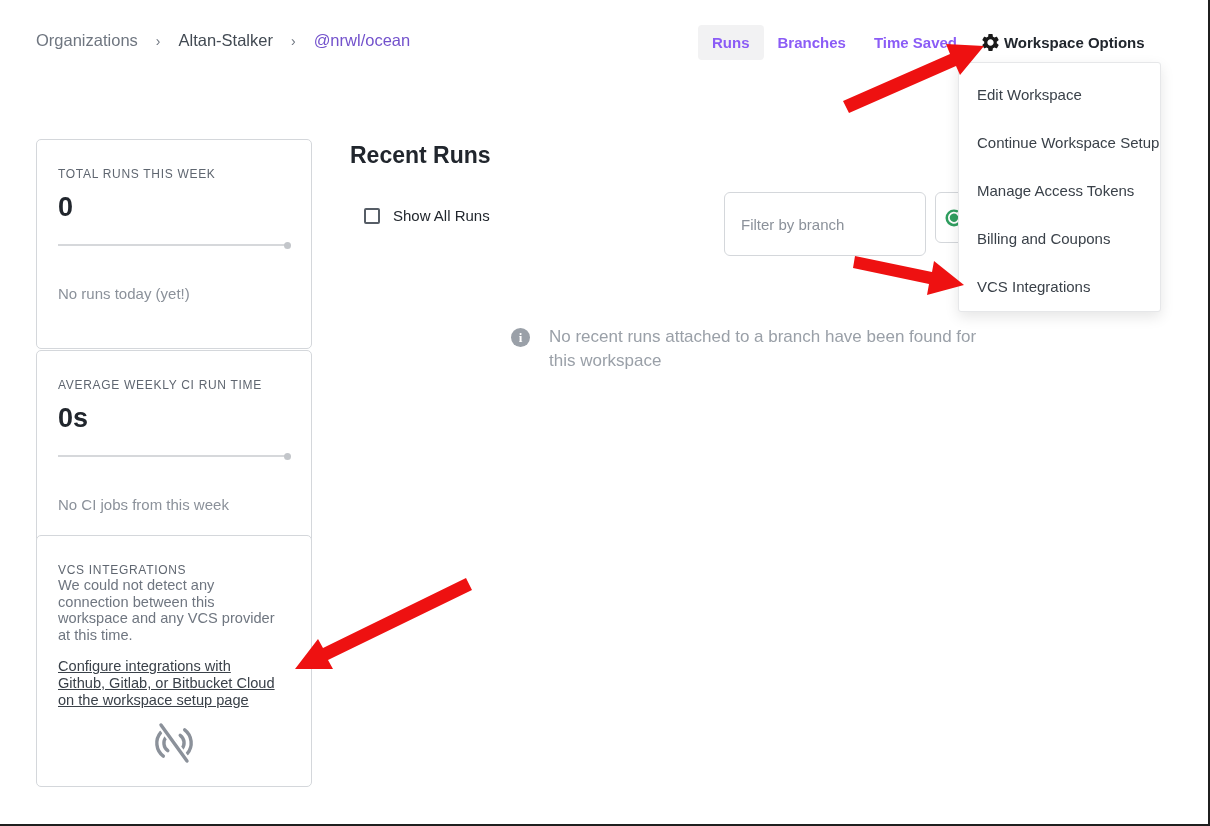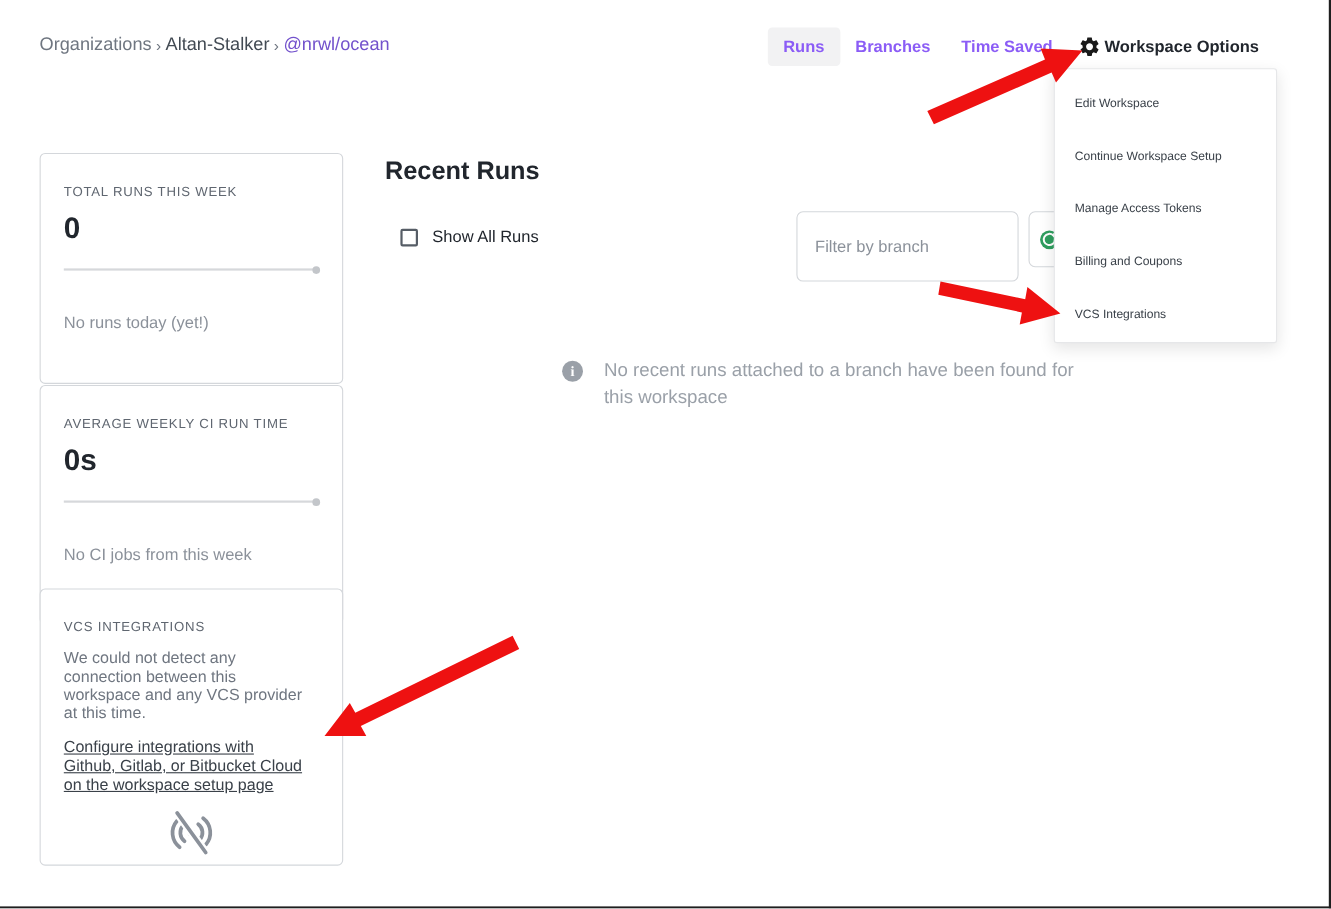--- a/index.html
+++ b/index.html
@@ -5,54 +5,54 @@
   * { margin:0; padding:0; box-sizing:border-box; }
   html,body { background:#fff; }
   body { font-family:"Liberation Sans", sans-serif; }
   #page {
     position:relative; width:1210px; height:826px; background:#fff;
     border-right:2px solid #1f1f1f; border-bottom:2px solid #1f1f1f;
     overflow:hidden;
   }
 
   
-  .breadcrumb { position:absolute; left:36px; top:31px; display:flex; align-items:center; gap:4px; font-size:16.5px; }
+  .breadcrumb { position:absolute; left:36px; top:31px; display:flex; align-items:center; gap:18px; font-size:16.5px; }
   .crumb-root { color:#6f7680; }
   .crumb-org  { color:#424a53; }
   .crumb-ws   { color:#7352cc; }
   .crumb-sep  { color:#6f7680; font-size:14px; padding-top:1px; }
 
   
   .tabs { position:absolute; left:698px; top:25px; display:flex; align-items:center; }
   .tab { font-weight:700; font-size:15px; color:#8b5cf6; padding:9px 14px; white-space:nowrap; cursor:pointer; }
   .tab.active { background:#f2f2f3; border-radius:4px; }
   .ws-options { display:flex; align-items:center; gap:3px; margin-left:9px; font-weight:700; font-size:15px; color:#21262d; cursor:pointer; white-space:nowrap; }
   .gear-svg { width:21px; height:21px; display:block; }
 
   
   .menu {
     position:absolute; left:958px; top:62px; width:203px; height:250px;
     background:#fff; border:1px solid #e6e7e9; border-radius:3px;
     box-shadow:0 5px 14px rgba(0,0,0,0.10); z-index:10; padding-top:7px;
   }
-  .menu-item { height:48px; display:flex; align-items:center; padding-left:18px; font-size:11px; color:#3a4149; cursor:pointer; white-space:nowrap; }
+  .menu-item { height:48px; display:flex; align-items:center; padding-left:18px; font-size:15px; color:#3a4149; cursor:pointer; white-space:nowrap; }
 
   
   .card { position:absolute; left:36px; width:276px; background:#fff; border:1px solid #d4d7db; border-radius:5px; }
   .card-stat-1 { top:139px; height:210px;padding-left:32px; }
   .card-stat-2 { top:350px; height:218px; }
   .card-vcs    { top:535px; height:252px; padding:27px 21px 0 21px; }
   .card-title { position:absolute; left:21px; top:27px; font-size:12px; letter-spacing:0.7px; color:#5f6670; }
   .card-value { position:absolute; left:21px; top:52px; font-size:27px; font-weight:700; color:#21262d; }
   .sparkline  { position:absolute; left:21px; top:104px; width:228px; border-top:2px solid #d6d8db; }
   .sparkline-dot { position:absolute; right:-5px; top:-4.5px; width:7px; height:7px; border-radius:50%; background:#c3c6ca; }
   .card-note  { position:absolute; left:21px; top:145px; font-size:15px; color:#8b919a; }
 
   .vcs-title { position:static; font-size:12px; letter-spacing:0.7px; color:#5f6670; }
-  .vcs-body  { margin-top:14px; width:228px; font-size:14.6px; line-height:16.6px; color:#6f7680; }
+  .vcs-body  { margin-top:0; width:228px; font-size:14.6px; line-height:16.6px; color:#6f7680; }
   .vcs-link  { display:block; margin-top:15px; width:222px; font-size:14.6px; line-height:16.6px; color:#3a4149; text-decoration:underline; cursor:pointer; }
   .vcs-icon-wrap { margin-top:8px; display:flex; justify-content:center; }
 
   
   .main-heading { position:absolute; left:350px; top:142px; font-size:23px; font-weight:700; color:#21262d; }
   .show-all { position:absolute; left:364px; top:207px; display:flex; align-items:center; gap:13px; cursor:pointer; }
   .show-all input { appearance:none; -webkit-appearance:none; width:16px; height:16px; border:2px solid #565d66; border-radius:2px; background:#fff; cursor:pointer; }
   .show-all-label { font-size:15px; color:#21262d; }
 
   .filter-input {

